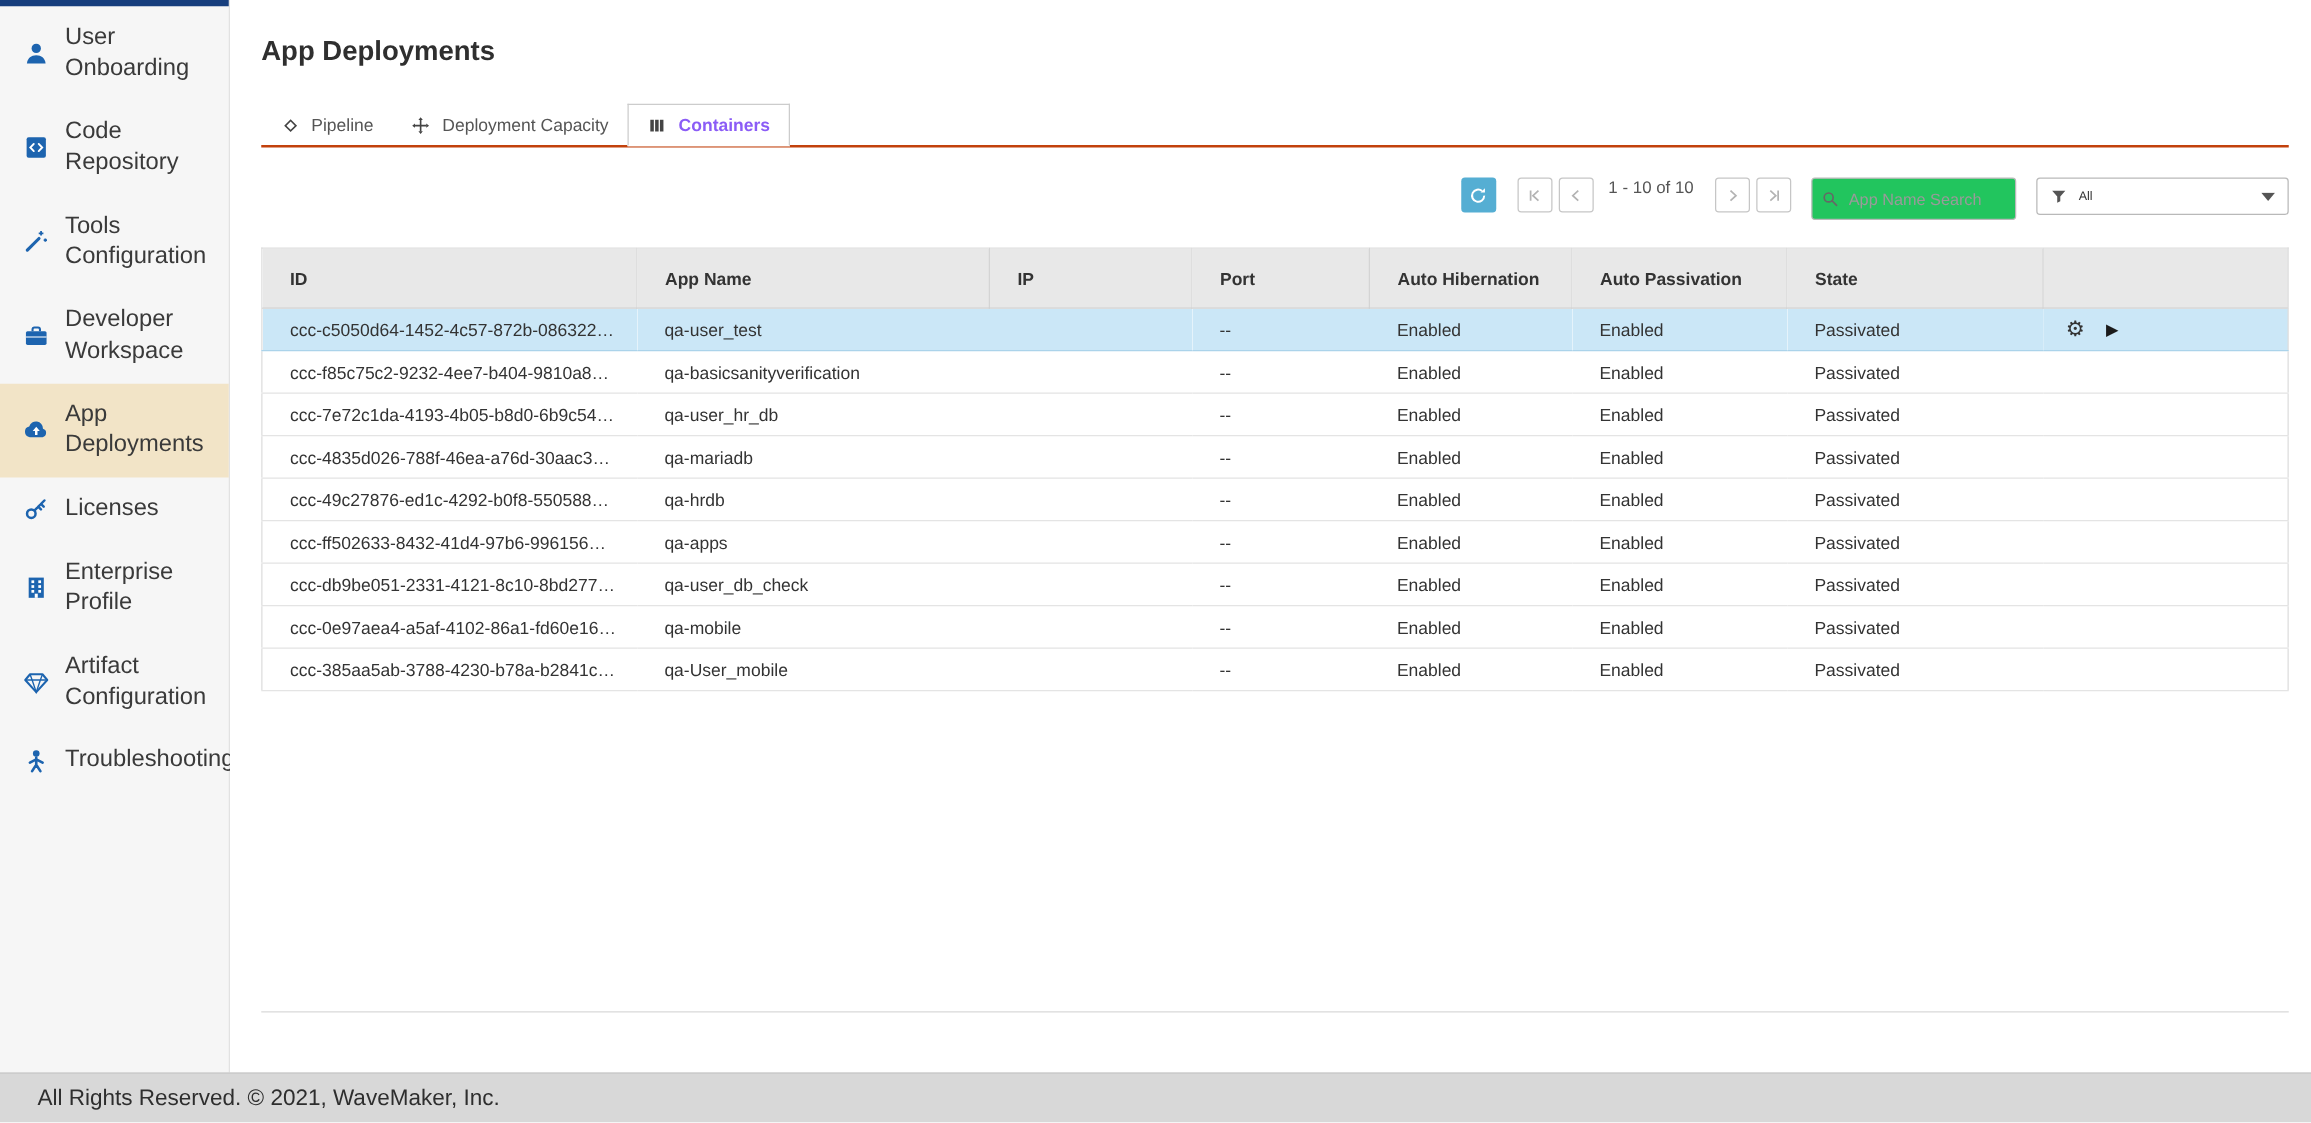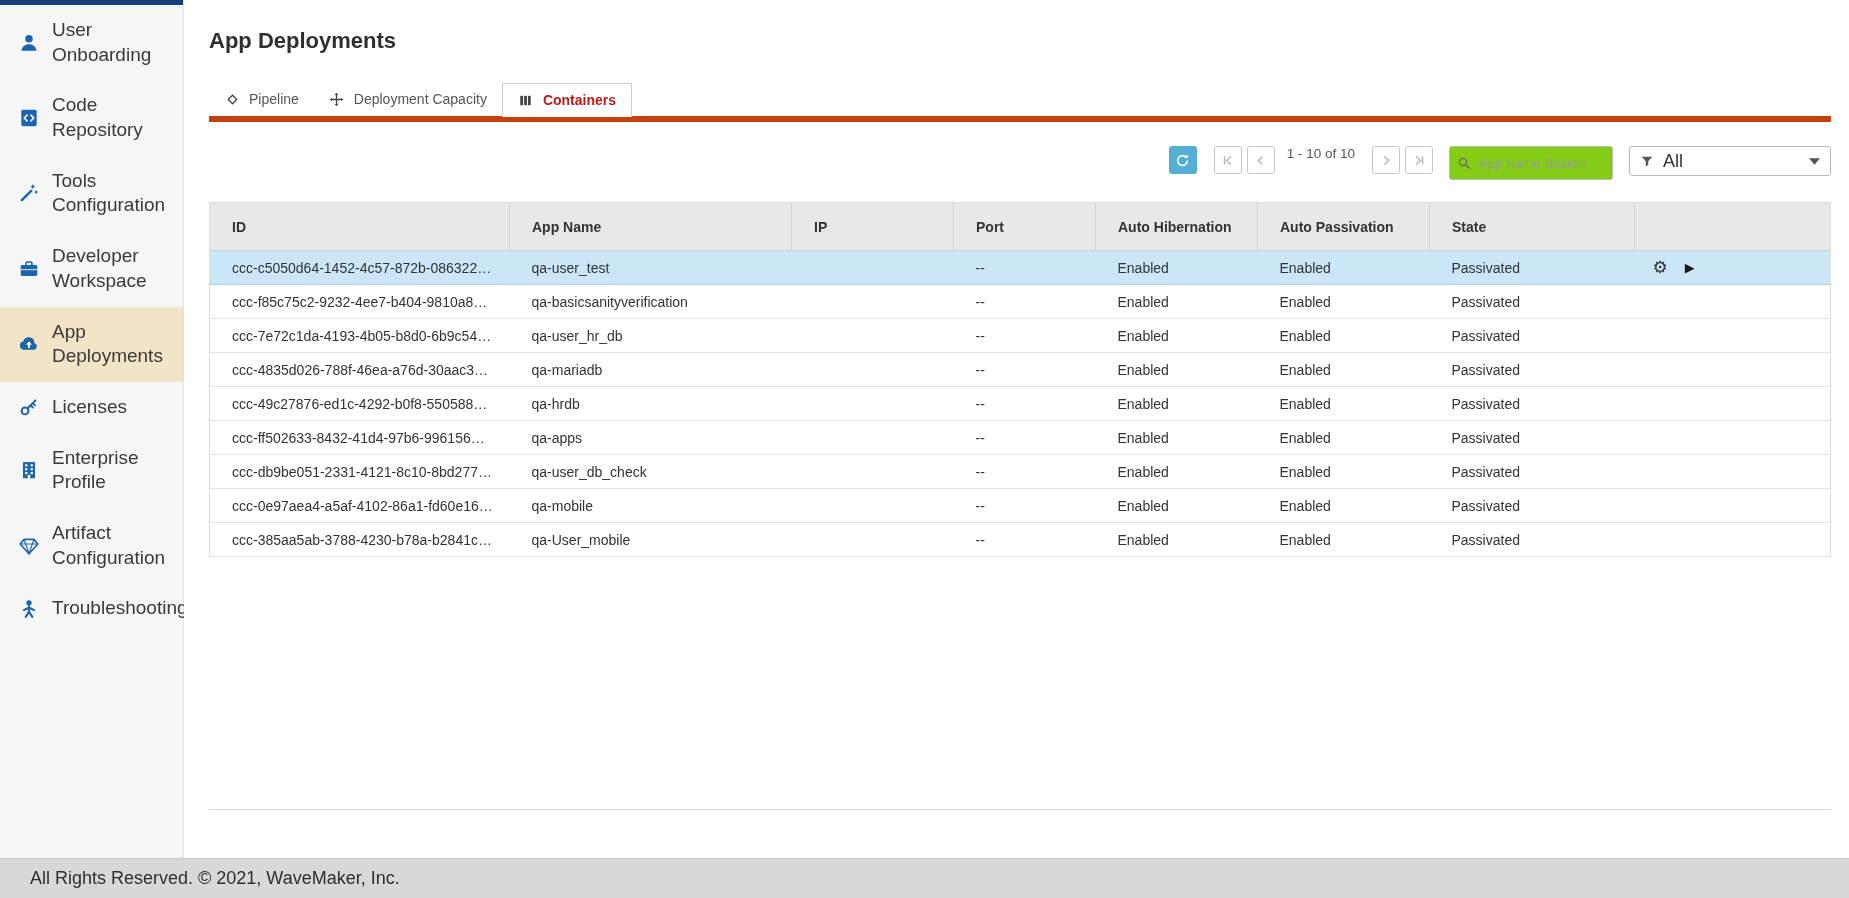--- a/index.html
+++ b/index.html
@@ -16,44 +16,44 @@
   .side-item { display:flex; align-items:center; gap:11px; padding:13px 8px 13px 17px; cursor:pointer; }
   .side-item.active { background:var(--active-nav-bg,#f2e4c7); }
   .side-icon { width:24px; height:24px; flex:none; display:flex; align-items:center; justify-content:center; color:var(--accent-blue,#1d64af); }
   .side-icon svg { width:22px; height:22px; }
   .side-label { font-size:19px; color:#3a3a3a; line-height:1.3; }
 
   
   .main { flex:1; padding:0 18px 0 25px; position:relative; background:#fff; }
   .page-title { font-size:22px; font-weight:700; color:#2f2f2f; margin:28px 0 0 0; }
 
-  .tabbar { display:flex; align-items:flex-start; margin-top:28px; border-bottom:6px solid #c2410c; }
+  .tabbar { display:flex; align-items:center; margin-top:28px; border-bottom:2px solid #c2410c; }
   .tab { display:flex; align-items:center; gap:9px; padding:8px 15px; font-size:14px; color:#555; cursor:pointer; position:relative; bottom:-1px; background:transparent; }
-  .tab.active { background:#fff; border:1px solid #ccc; border-bottom-color:#fff; color:#b91c1c; font-weight:700; }
+  .tab.active { background:#fff; border:1px solid #ccc; border-bottom-color:#fff; color:#8b5cf6; font-weight:700; }
   .tab-icon { width:16px; height:16px; display:flex; align-items:center; justify-content:center; color:#444; }
   .tab-icon svg { width:15px; height:15px; }
 
   
   .toolbar { display:flex; justify-content:flex-end; margin-top:24px; }
   .btn-refresh { width:28px; height:28px; background:var(--refresh-btn,#55aed3); border:none; border-radius:3px;
     display:flex; align-items:center; justify-content:center; cursor:pointer; margin-right:12px; }
   .btn-refresh svg { width:15px; height:15px; }
   .pg-btn { width:28px; height:28px; background:#fff; border:1px solid #c6c6c6; border-radius:3px;
     display:flex; align-items:center; justify-content:center; cursor:pointer; margin-left:5px; padding:0; }
   .pg-btn svg { width:13px; height:13px; }
   .pg-text { font-size:13.5px; color:#555; margin:0 12px; white-space:nowrap; }
   .search-box { display:flex; align-items:center; height:30px; width:164px; border:1px solid #b9b9b9; border-radius:3px;
-    margin-left:16px; padding:16px 7px; gap:6px; background:#84cc16; }
+    margin-left:16px; padding:16px 7px; gap:6px; background:#22c55e; }
   .search-box svg { width:14px; height:14px; flex:none; }
   .search-box input { border:none; outline:none; width:100%; font-size:13px; color:#333; font-family:inherit; background:transparent; }
   .search-box input::placeholder { color:#9a9a9a; }
   .filter-box { display:flex; align-items:center; height:30px; width:202px; border:1px solid #b9b9b9; border-radius:3px;
     margin-left:16px; padding:0 10px; gap:9px; background:#fff; cursor:pointer; }
   .filter-box svg { flex:none; }
-  .filter-value { font-size:18px; color:#333; }
+  .filter-value { font-size:10px; color:#333; }
   .filter-caret { margin-left:auto; display:flex; }
 
   
   .table-wrap { margin-top:22px; }
   table { width:100%; border-collapse:collapse; table-layout:fixed; font-size:14px; color:#333;
     border:1px solid #ddd; }
   thead th { background:#e8e8e8; text-align:left; font-weight:700; height:48px; padding:0 8px 0 22px;
     border-bottom:1px solid #cfcfcf; border-right:1px solid #d4d4d4; white-space:nowrap; overflow:hidden; }
   thead th:last-child { border-right:none; }
   tbody td { height:34px; padding:0 8px 0 22px; border-bottom:1px solid #e4e4e4;

